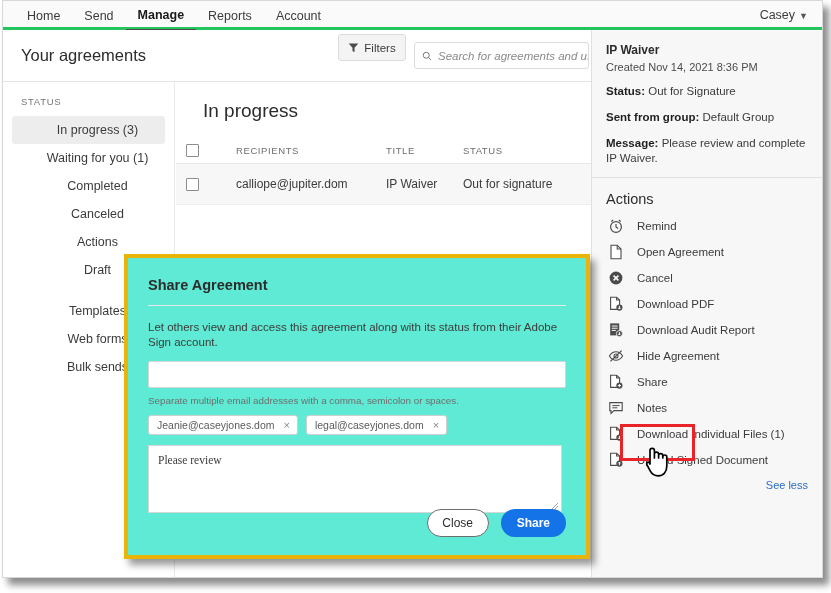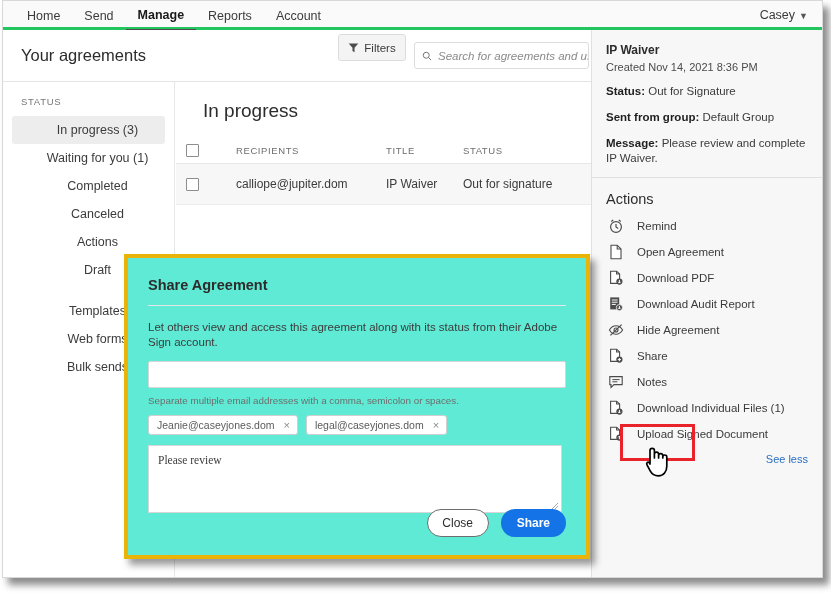--- a/index.html
+++ b/index.html
@@ -548,20 +548,27 @@
       </div>
 
       <div class="action-item">
         <svg class="aicon" viewBox="0 0 16 16">
           <path d="M3 1.2h6.2L13 5v9.8H3z" fill="#fff" stroke="#4b4b4b" stroke-width="1.1"></path>
           <path d="M9.2 1.2V5H13" fill="none" stroke="#4b4b4b" stroke-width="1.1"></path>
         </svg>
         <span class="action-label">Open Agreement</span>
       </div>
 
+      <div class="action-item">
+        <svg class="aicon" viewBox="0 0 16 16">
+          <circle cx="8" cy="8" r="6.4" fill="#4b4b4b"></circle>
+          <path d="M5.6 5.6l4.8 4.8M10.4 5.6l-4.8 4.8" stroke="#fff" stroke-width="1.5"></path>
+        </svg>
+        <span class="action-label">Cancel</span>
+      </div>
 
       <div class="action-item">
         <svg class="aicon" viewBox="0 0 16 16">
           <path d="M2.6 1.2h6L11.6 4v9.4H2.6z" fill="#fff" stroke="#4b4b4b" stroke-width="1.1"></path>
           <path d="M8.6 1.2V4h3" fill="none" stroke="#4b4b4b" stroke-width="1.1"></path>
           <circle cx="11.4" cy="11.6" r="3.1" fill="#4b4b4b"></circle>
           <path d="M11.4 9.8v3.2M10.1 11.8l1.3 1.3 1.3-1.3" stroke="#fff" stroke-width="1" fill="none"></path>
         </svg>
         <span class="action-label">Download PDF</span>
       </div>

